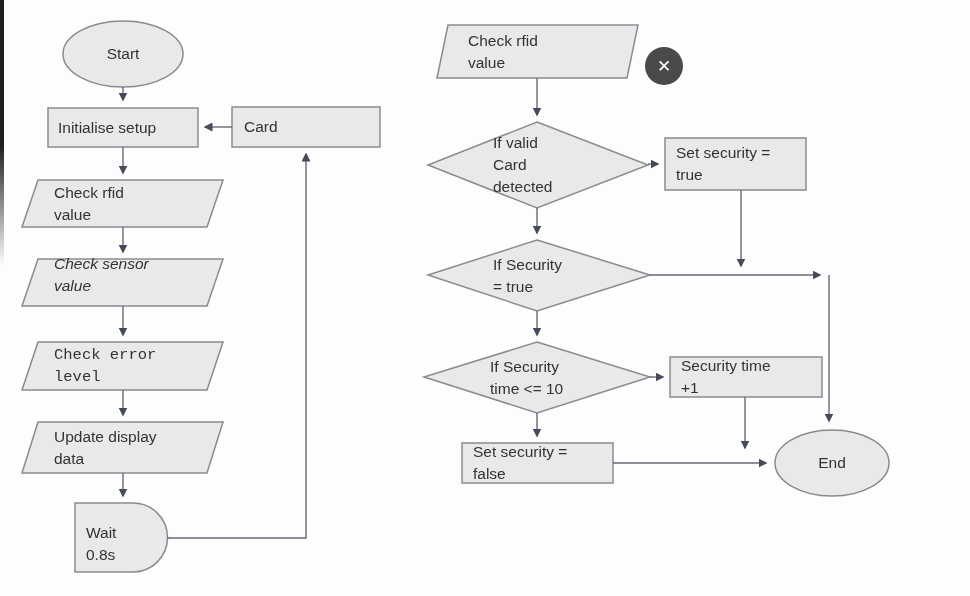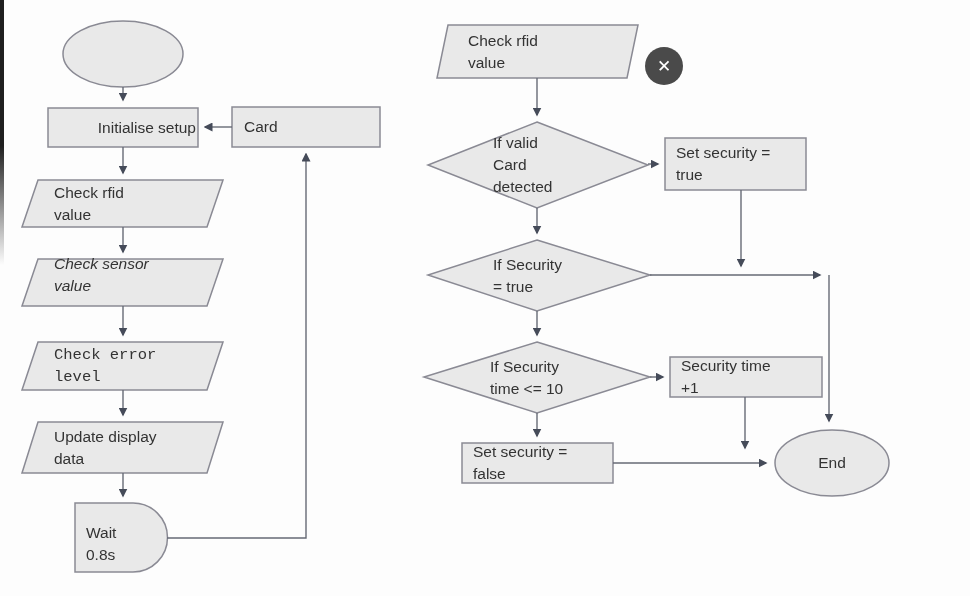--- a/index.html
+++ b/index.html
@@ -105,22 +105,23 @@
       <path d="M650,275 L820,275" marker-end="url(#arr)"></path>
       <path d="M829,275 L829,421" marker-end="url(#arr)"></path>
       <path d="M537,311 L537,335" marker-end="url(#arr)"></path>
       <path d="M650,377 L663,377" marker-end="url(#arr)"></path>
       <path d="M537,413 L537,436" marker-end="url(#arr)"></path>
       <path d="M745,397 L745,448" marker-end="url(#arr)"></path>
       <path d="M613,463 L766,463" marker-end="url(#arr)"></path>
     </g>
   </svg>
 
+  <div class="label center" style="left:63px; top:21px; width:120px; height:66px;">Start</div>
 
-  <div class="label" style="left:58px; top:108px; width:138px; height:39px;text-align:right;">Initialise setup</div>
+  <div class="label" style="left:58px; top:108px; width:138px; height:39px;">Initialise setup</div>
 
   <div class="label" style="left:244px; top:107px; width:130px; height:40px;">Card</div>
 
   <div class="label" style="left:54px; top:180px; width:160px; height:47px;">Check rfid
 value</div>
 
   <div class="label" style="left:54px; top:259px; width:160px; height:32px;font-style:italic;">Check sensor
 value</div>
 
   <div class="label" style="left:54px; top:342px; width:160px; height:48px;font-family:Liberation Mono, monospace;">Check error

